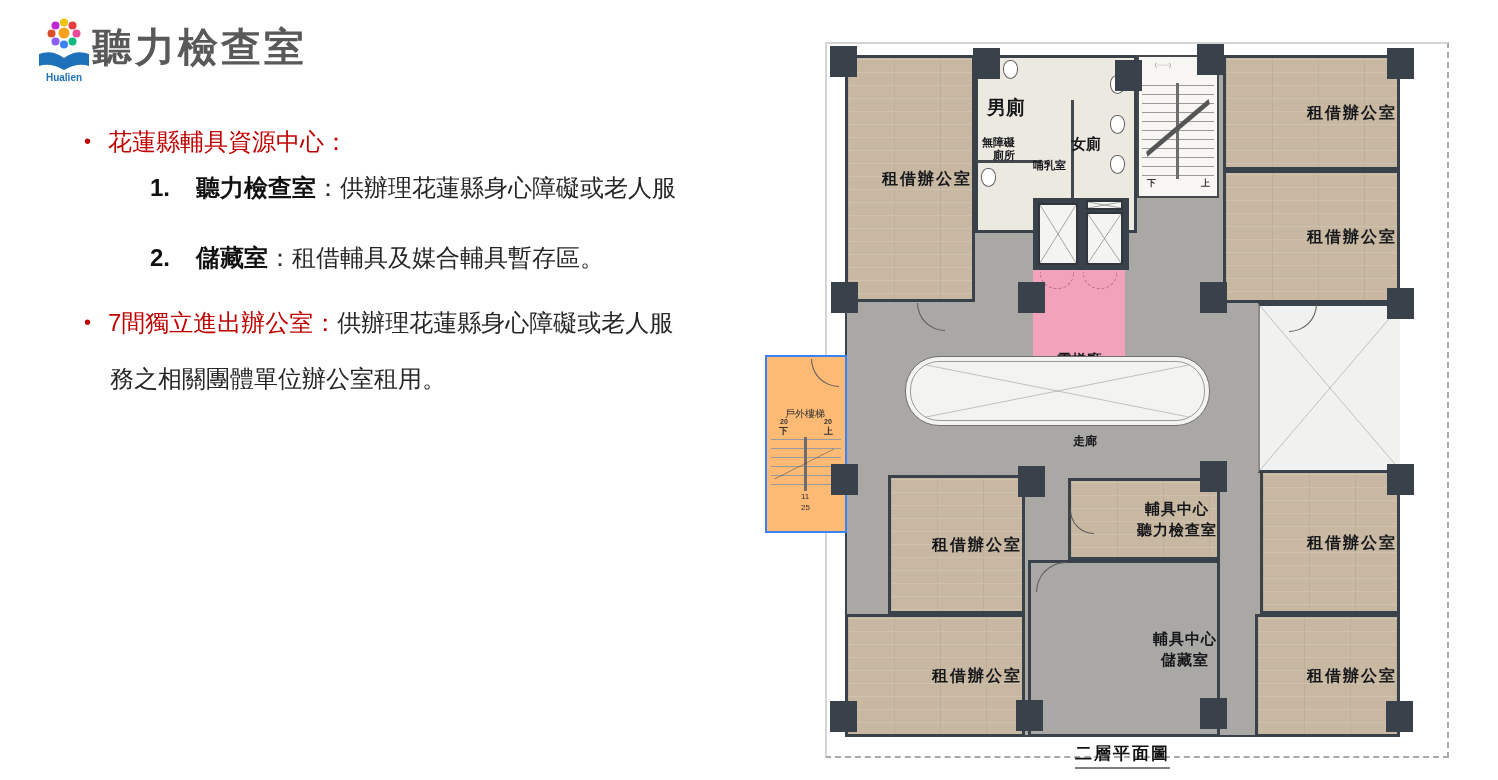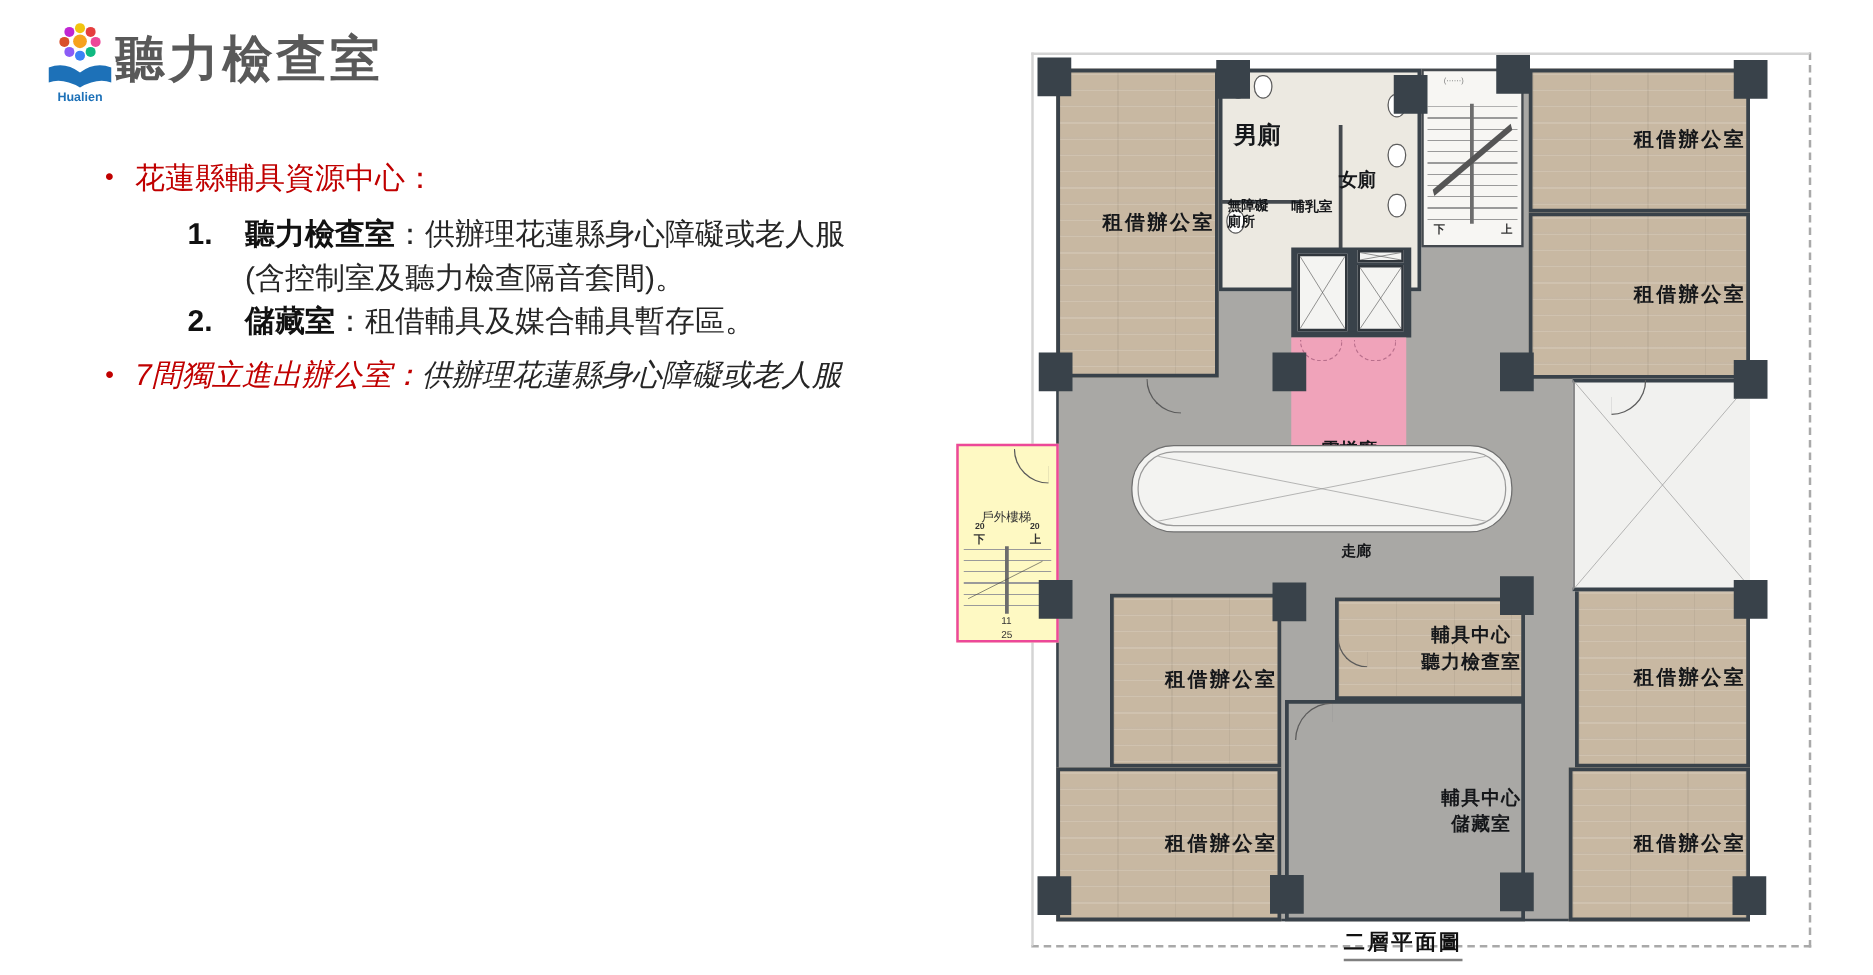--- a/index.html
+++ b/index.html
@@ -11,21 +11,21 @@
   .logo{position:absolute;left:34px;top:16px;width:60px;height:68px;}
   .slide-title{position:absolute;left:92px;top:20px;font-size:40px;font-weight:700;
     color:#595959;letter-spacing:3px;white-space:nowrap;}
   .red{color:#C00000;}
   .bullet-row{position:absolute;left:84px;font-size:24px;white-space:nowrap;}
   .bullet-dot{display:inline-block;width:24px;font-size:20px;vertical-align:2px;}
   .num-item{position:absolute;left:150px;display:flex;font-size:24px;line-height:35px;}
   .num-col{width:46px;font-weight:700;color:#111;}
   .txt-col{width:530px;}
   .seg-bold{font-weight:700;color:#111;}
-  .b2-block{position:absolute;left:84px;top:272px;width:660px;font-size:24px;line-height:56px;font-style:italic;}
+  .b2-block{position:absolute;left:84px;top:294px;width:660px;font-size:24px;line-height:56px;}
   .b2-indent{margin-left:26px;}
 
   
   .plan{position:absolute;left:765px;top:40px;width:733px;height:740px;}
   .site-outline{position:absolute;left:60px;top:2px;width:620px;height:712px;
     border-top:2px solid #d4d4d4;border-left:2px solid #d4d4d4;
     border-right:2px dashed #a9a9a9;border-bottom:2px dashed #a9a9a9;}
   .bldg{position:absolute;left:80px;top:15px;width:555px;height:682px;
     background:#a9a8a5;border:2px solid #39424A;box-sizing:border-box;}
   .room{position:absolute;border:3px solid #39424A;box-sizing:border-box;
@@ -53,22 +53,22 @@
   .core{position:absolute;left:268px;top:158px;width:96px;height:72px;background:#39424A;z-index:4;}
   .shaft{position:absolute;background:#f4f4f2;border:2px solid #30363c;box-sizing:border-box;}
   .pinkhall{position:absolute;left:268px;top:230px;width:92px;height:128px;background:#F0A3BA;z-index:4;
     display:flex;flex-direction:column;align-items:center;justify-content:flex-end;padding-bottom:8px;box-sizing:border-box;}
   .elev-door{position:absolute;width:32px;height:16px;border:1px dashed #b96f8c;border-top:none;
     border-radius:0 0 16px 16px;}
   .fixture{position:absolute;width:13px;height:17px;background:#fff;border:1px solid #5c5c5c;
     border-radius:45% 45% 50% 50%;z-index:4;}
   .twall{position:absolute;background:#44494e;z-index:4;}
   .arc{position:absolute;border:1px solid #5a5a5a;box-sizing:border-box;background:transparent;z-index:5;}
-  .annex{position:absolute;left:0;top:315px;width:82px;height:159px;background:#fef9c3;
-    border:2px solid #ec4899;box-sizing:border-box;z-index:3;}
+  .annex{position:absolute;left:0;top:315px;width:82px;height:178px;background:#fdba74;
+    border:2px solid #3b82f6;box-sizing:border-box;z-index:3;}
   .tiny{position:absolute;font-size:9px;color:#333;font-weight:700;z-index:5;}
   .caption{position:absolute;left:310px;top:702px;font-size:17px;font-weight:700;color:#111;
     letter-spacing:2px;border-bottom:2px solid #808080;padding-bottom:2px;z-index:6;}
 </style>
 </head>
 <body>
 
 <div class="logo">
   <svg width="60" height="68" viewBox="0 0 60 68">
     <circle cx="30" cy="17" r="5.5" fill="#F6A21E"></circle>
@@ -87,30 +87,30 @@
 </div>
 
 <div class="slide-title">聽力檢查室</div>
 
 <div class="bullet-row" style="top:126px;">
   <span class="bullet-dot red">•</span><span class="red">花蓮縣輔具資源中心：</span>
 </div>
 
 <div class="num-item" style="top:170px;">
   <span class="num-col">1.</span>
-  <span class="txt-col"><span class="seg-bold">聽力檢查室</span><span>：供辦理花蓮縣身心障礙或老人服</span><br><span>(含控制室及聽力檢查隔音套間)。</span></span>
+  <span class="txt-col"><span class="seg-bold">聽力檢查室</span><span>：供辦理花蓮縣身心障礙或老人服</span><br></span>
 </div>
 
 <div class="num-item" style="top:240px;">
   <span class="num-col">2.</span>
   <span class="txt-col"><span class="seg-bold">儲藏室</span><span>：租借輔具及媒合輔具暫存區。</span></span>
 </div>
 
 <div class="b2-block">
-  <span class="bullet-dot red">•</span><span class="red">7間獨立進出辦公室：</span><span>供辦理花蓮縣身心障礙或老人服</span><br>
+  <span class="bullet-dot red">•</span><span class="red">7間獨立進出辦公室：</span><span>供辦理花蓮縣身心障礙或老人服</span><br><span class="b2-indent">務之相關團體單位辦公室租用。</span>
 </div>
 
 <div class="plan">
   <div class="site-outline"></div>
   <div class="bldg"></div>
 
   <div class="room wood" style="left:80px;top:15px;width:130px;height:247px;">
     <span class="rlabel">租借辦公室</span>
     </div>
   <div class="room wood" style="left:458px;top:15px;width:177px;height:115px;">
@@ -143,21 +143,21 @@
   <div class="twall" style="left:212px;top:120px;width:64px;height:3px;"></div>
   <div class="twall" style="left:306px;top:60px;width:3px;height:133px;"></div>
   <div class="fixture" style="left:218px;top:20px;"></div>
   <div class="fixture" style="left:238px;top:20px;"></div>
   <div class="fixture" style="left:216px;top:128px;"></div>
   <div class="fixture" style="left:345px;top:35px;"></div>
   <div class="fixture" style="left:345px;top:75px;"></div>
   <div class="fixture" style="left:345px;top:115px;"></div>
   <div class="plan-label" style="left:222px;top:55px;font-size:19px;">男廁</div>
   <div class="plan-label" style="left:306px;top:95px;font-size:15px;">女廁</div>
-  <div class="plan-label" style="left:217px;top:119px;font-size:11px;line-height:13px;text-align:left;"><span>無障礙</span><br><span>廁所</span></div>
+  <div class="plan-label" style="left:217px;top:96px;font-size:11px;line-height:13px;text-align:right;"><span>無障礙</span><br><span>廁所</span></div>
   <div class="plan-label" style="left:268px;top:118px;font-size:11px;">哺乳室</div>
 
   <div class="stairwell">
     <div class="tiny" style="left:16px;top:4px;font-size:6px;font-weight:400;color:#777;">(⋯⋯)</div>
     <div class="treads" style="left:3px;top:28px;width:72px;height:92px;"></div>
     <div class="rail" style="left:37px;top:26px;width:3px;height:96px;"></div>
     <svg class="x" viewBox="0 0 10 10" preserveAspectRatio="none">
       <path d="M1 7 L9 3.2" stroke="#555" stroke-width="0.4" fill="none"></path>
       </svg>
     <div class="tiny" style="left:8px;top:120px;">下</div>

